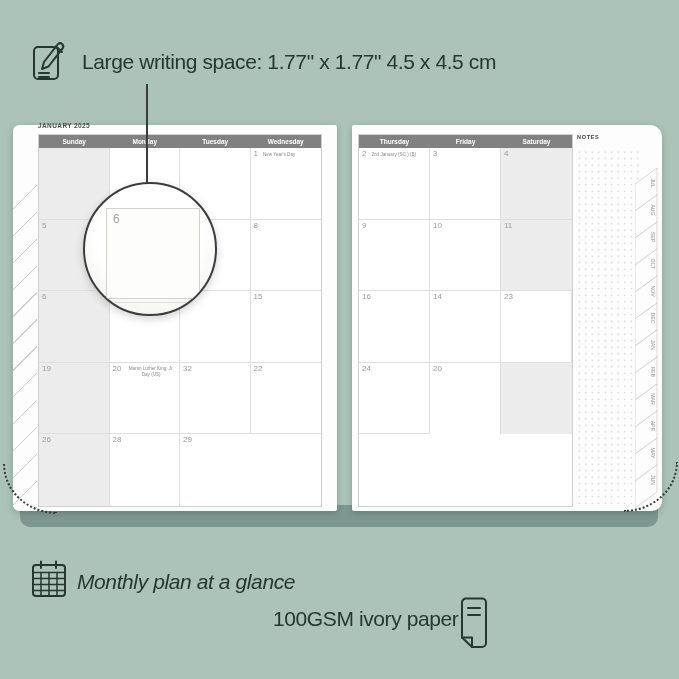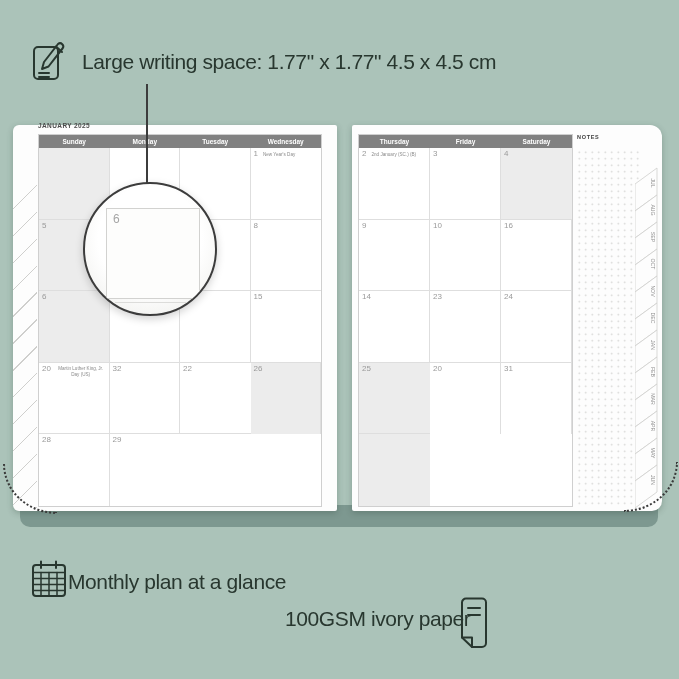--- a/index.html
+++ b/index.html
@@ -109,20 +109,23 @@
         </div>
         <div class="cell">
           <span class="dnum">13</span>
         </div>
         <div class="cell">
           <span class="dnum">14</span>
         </div>
         <div class="cell last-col">
           <span class="dnum">15</span>
         </div>
+        <div class="cell shaded">
+          <span class="dnum">19</span>
+        </div>
         <div class="cell">
           <span class="dnum">20</span>
           <span class="dnote">Martin Luther King, Jr. Day (US)</span>
         </div>
         <div class="cell">
           <span class="dnum">32</span>
         </div>
         <div class="cell last-col">
           <span class="dnum">22</span>
         </div>
@@ -152,40 +155,37 @@
         </div>
         <div class="cell shaded last-col">
           <span class="dnum">4</span>
         </div>
         <div class="cell">
           <span class="dnum">9</span>
         </div>
         <div class="cell">
           <span class="dnum">10</span>
         </div>
+        <div class="cell shaded last-col">
+          <span class="dnum">11</span>
+        </div>
         <div class="cell">
           <span class="dnum">16</span>
         </div>
         <div class="cell">
           <span class="dnum">14</span>
         </div>
         <div class="cell">
           <span class="dnum">23</span>
         </div>
         <div class="cell">
           <span class="dnum">24</span>
-        </div>
-        <div class="cell shaded last-col">
-          <span class="dnum">25</span>
         </div>
         <div class="cell last-row">
           <span class="dnum">20</span>
-        </div>
-        <div class="cell last-row">
-          <span class="dnum">31</span>
         </div>
         <div class="cell shaded last-col last-row"></div>
       </div>
     <div id="notes-label">NOTES</div>
     <div id="dot-grid"></div>
     <div id="tab-strip"><svg width="26" height="344" xmlns="http://www.w3.org/2000/svg">
           <polygon points="0,18 22,2 22,29 0,45" fill="#fdfdfd" stroke="#cfcfcd" stroke-width="0.8"></polygon>
           <text x="15.5" y="17" transform="rotate(90 15.5 17)" font-family="Liberation Sans, sans-serif" font-size="5.2" fill="#8f8f8f" text-anchor="middle">JUL</text>
           <polygon points="0,45 22,29 22,56 0,72" fill="#fdfdfd" stroke="#cfcfcd" stroke-width="0.8"></polygon>
           <text x="15.5" y="44" transform="rotate(90 15.5 44)" font-family="Liberation Sans, sans-serif" font-size="5.2" fill="#8f8f8f" text-anchor="middle">AUG</text>
@@ -221,22 +221,22 @@
 
   <div class="abs corner-arc" id="arc-left"></div>
   <div class="abs corner-arc" id="arc-right"></div>
 
   <svg class="abs" style="left:31px;top:560px;" width="37" height="39" viewBox="0 0 37 39">
     <rect class="icon-stroke" x="2" y="5" width="32" height="31" rx="3"></rect>
     <path class="icon-stroke" d="M10 1.5 V8 M25 1.5 V8"></path>
     <path class="icon-stroke" style="stroke-width:1.5" d="M2 12.5 H34 M2 18.5 H34 M2 24.5 H34 M2 30.5 H34"></path>
     <path class="icon-stroke" style="stroke-width:1.5" d="M10 12.5 V36 M18 12.5 V36 M26 12.5 V36"></path>
   </svg>
-  <div class="abs feature-text" style="left:68px;top:570px;">Monthly plan at a glance</div>
-
-  <div class="abs feature-text" style="left:273px;top:607px;margin-left:12px;">100GSM ivory paper</div>
+  <div class="abs feature-text" style="left:77px;top:570px;font-style:italic;">Monthly plan at a glance</div>
+
+  <div class="abs feature-text" style="left:273px;top:607px;">100GSM ivory paper</div>
   <svg class="abs" style="left:459px;top:597px;" width="30" height="52" viewBox="0 0 30 52">
     <path class="icon-stroke" d="M7 1.5 H23 a4 4 0 0 1 4 4 V46 a4 4 0 0 1 -4 4 H13 L3 40.5 V5.5 a4 4 0 0 1 4 -4 Z"></path>
     <path class="icon-stroke" d="M3 40.5 H13 V50"></path>
     <path class="icon-stroke" d="M9 11 H21 M9 18 H21"></path>
   </svg>
 
 </div>
 
 </body></html>

